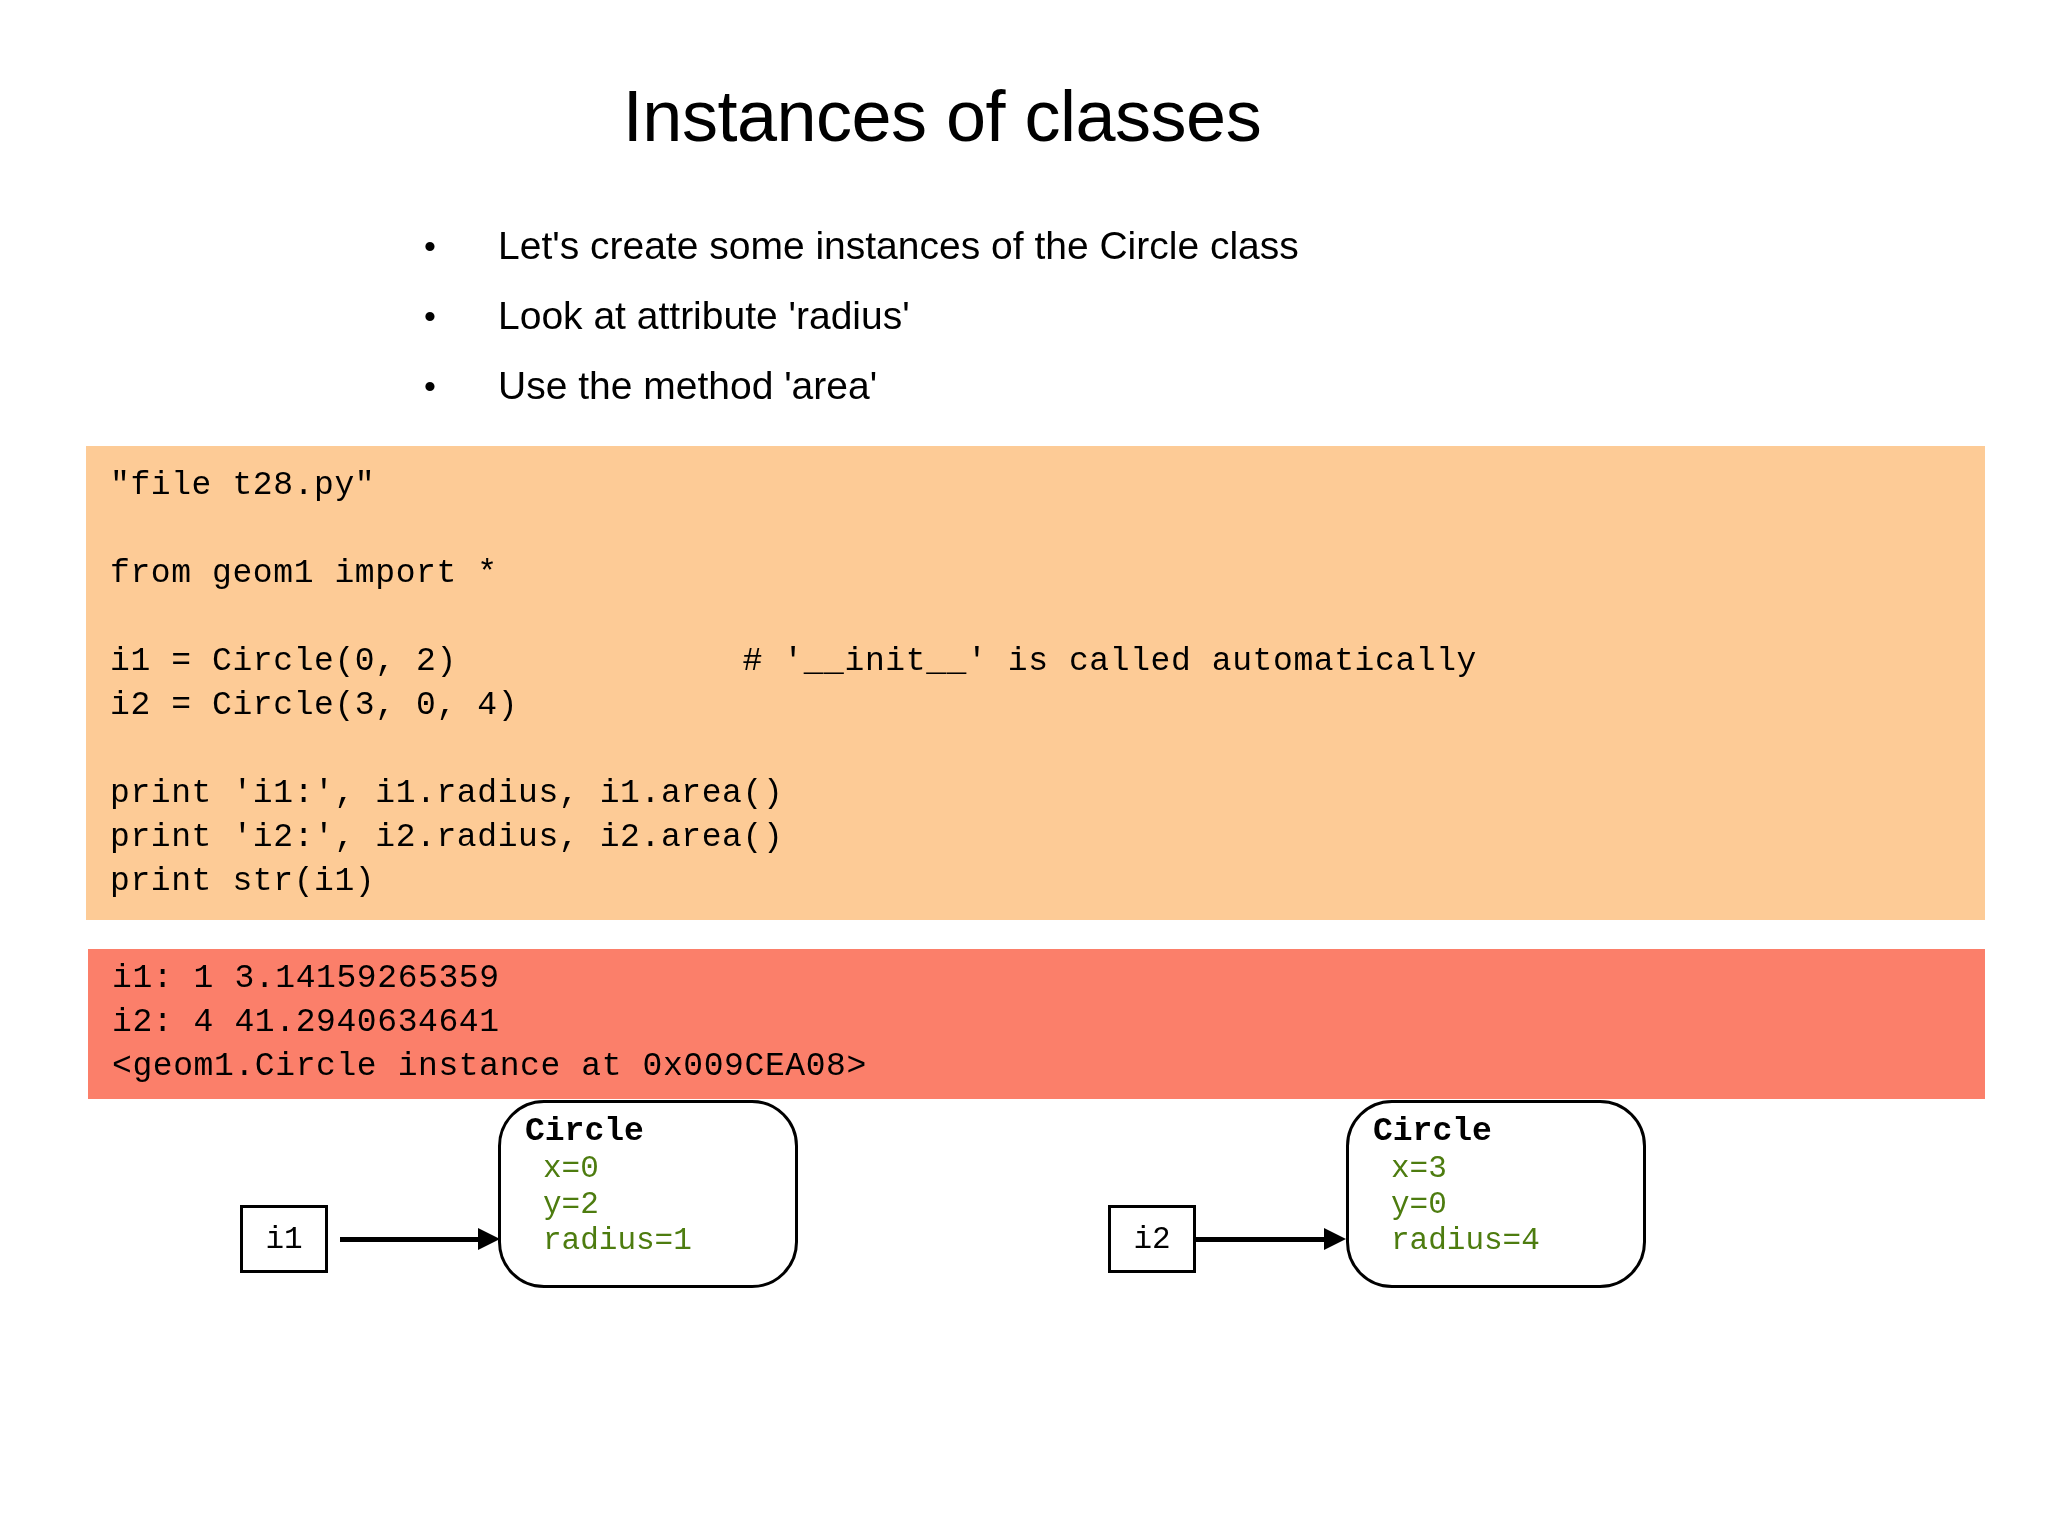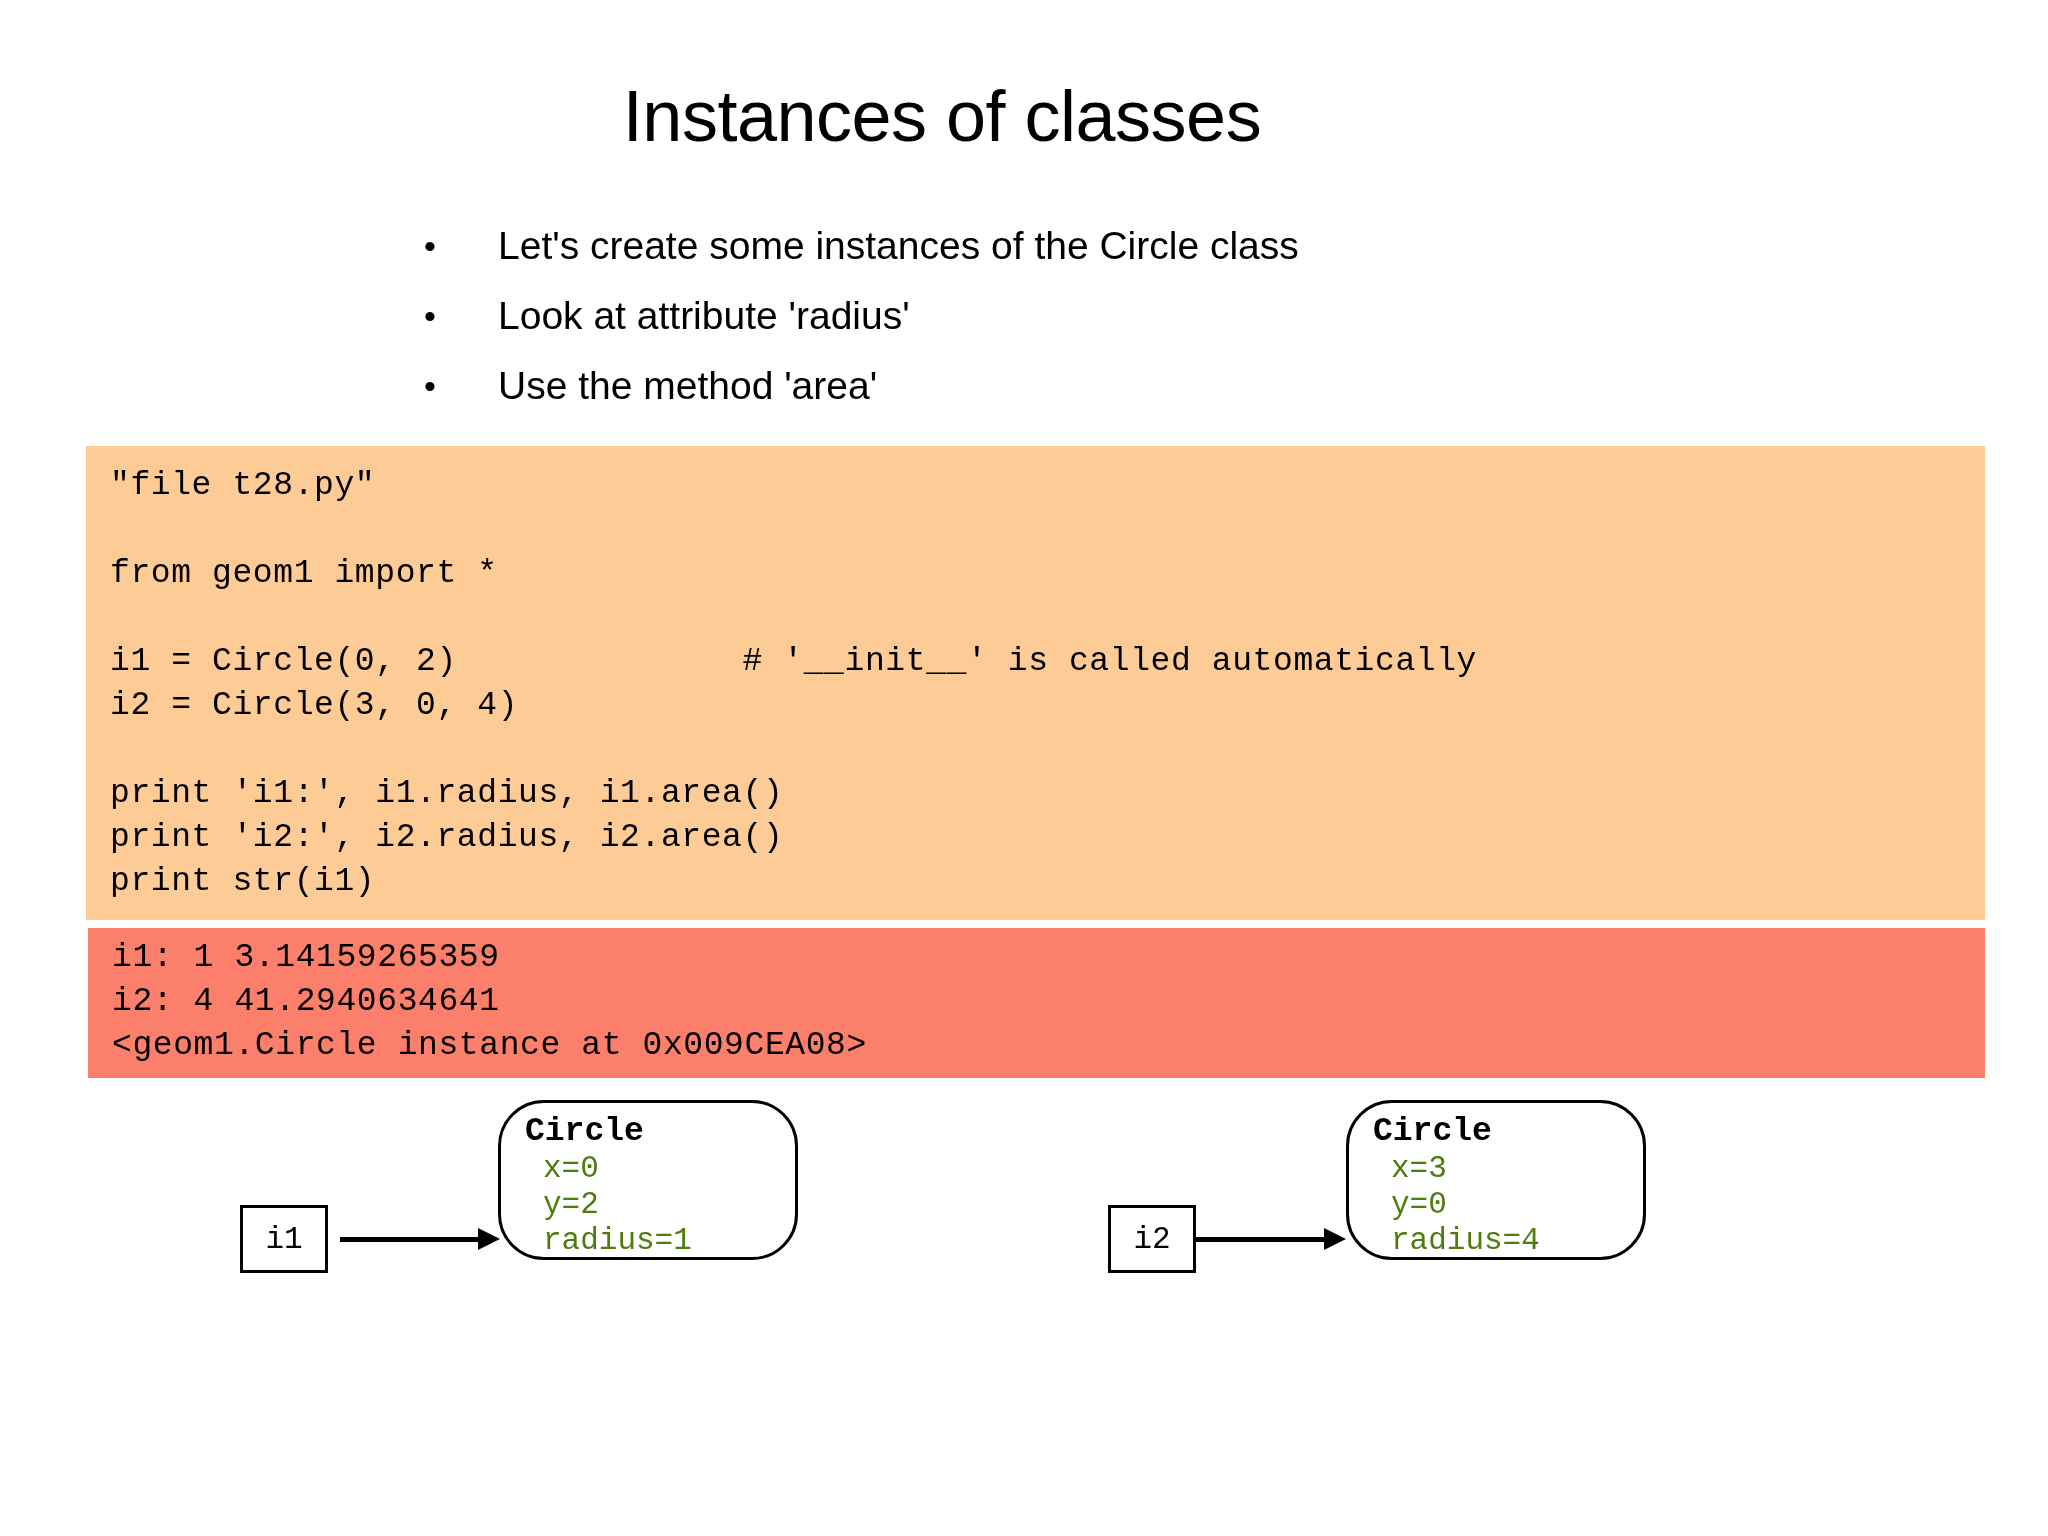--- a/index.html
+++ b/index.html
@@ -65,21 +65,21 @@
     top: 446px;
     width: 1899px;
     height: 474px;
     background: #fdcb96;
     box-sizing: border-box;
     padding: 18px 0 0 24px;
   }
   #output-block {
     position: absolute;
     left: 88px;
-    top: 928px;
+    top: 949px;
     width: 1897px;
     height: 150px;
     background: #fb7f6a;
     box-sizing: border-box;
     padding: 8px 0 0 24px;
   }
   .code-line {
     font-family: "Liberation Mono", "DejaVu Sans Mono", monospace;
     font-size: 33px;
     line-height: 44px;
@@ -150,21 +150,21 @@
   #inst-group-1 .arrow .shaft { width: 140px; }
   #inst-group-1 .arrow .head { left: 138px; }
   #inst-group-2 .arrow { left: 100px; width: 150px; }
   #inst-group-2 .arrow .shaft { width: 130px; }
   #inst-group-2 .arrow .head { left: 128px; }
 
   .obj-box {
     position: absolute;
     top: 0px;
     width: 300px;
-    height: 160px;
+    height: 188px;
     border: 3px solid #000000;
     border-radius: 46px;
     box-sizing: border-box;
     background: #ffffff;
     padding: 10px 0 0 24px;
   }
   #inst-group-1 .obj-box { left: 258px; width: 300px; }
   #inst-group-2 .obj-box { left: 250px; width: 300px; }
 
   .obj-title {

